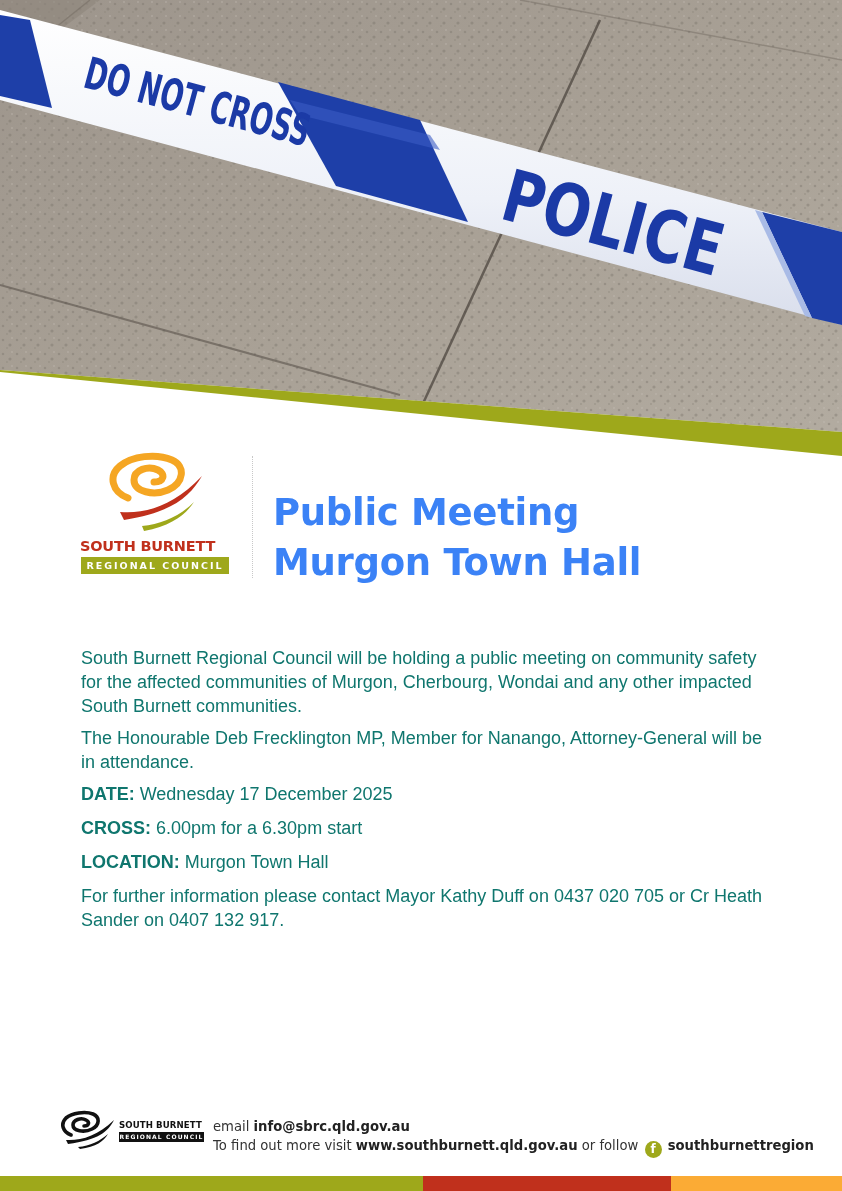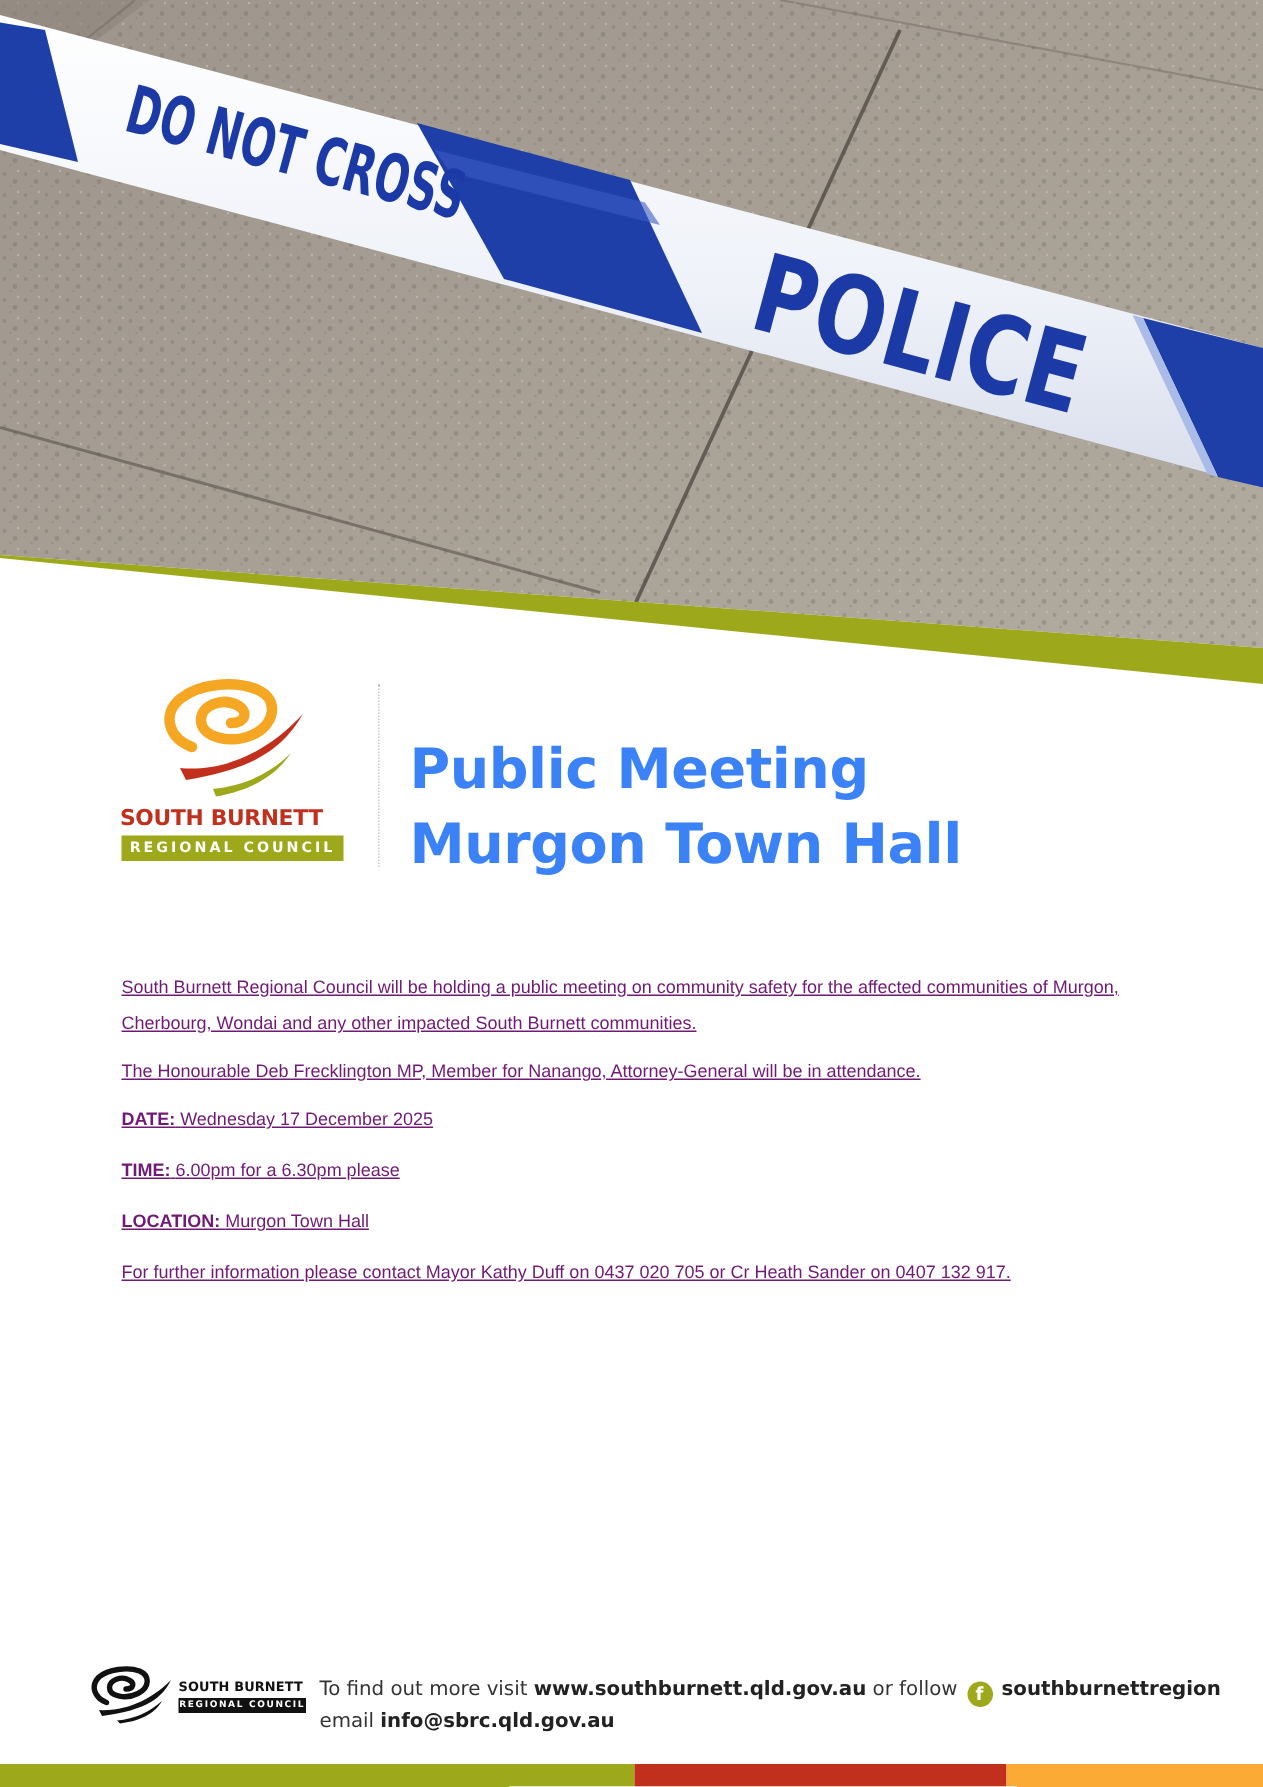--- a/index.html
+++ b/index.html
@@ -39,21 +39,21 @@
   .title {
     position: absolute; left: 193px; top: 36px;
     font-family: "DejaVu Sans", sans-serif; font-weight: bold; color: #3b82f6;
     font-size: 37px; line-height: 50px; letter-spacing: -0.3px;
   }
   .title div { white-space: nowrap; }
 
   
   .body-text {
     position: absolute; left: 81px; top: 646px; width: 700px;
-    font-family: "Liberation Sans", sans-serif; font-size: 12px; color: #701a75; text-decoration: underline;
+    font-family: "Liberation Sans", sans-serif; font-size: 18px; color: #0f766e;
   }
   .para { line-height: 24px; margin-bottom: 8px; }
   .para + .para { margin-top: 5px; }
   .details { margin-top: 4px; }
   .detail-row { line-height: 24px; margin-bottom: 10px; white-space: nowrap; }
   .detail-label { font-weight: bold; }
   .contact { line-height: 24px; }
 
   
   .footer {
@@ -178,22 +178,22 @@
 <div class="body-text">
   <p class="para">South Burnett Regional Council will be holding a public meeting on community safety for the affected communities of Murgon, Cherbourg, Wondai and any other impacted South Burnett communities.</p>
   <p class="para">The Honourable Deb Frecklington MP, Member for Nanango, Attorney-General will be in attendance.</p>
 
   <div class="details">
     <div class="detail-row">
       <span class="detail-label">DATE:</span>
       <span>Wednesday 17 December 2025</span>
     </div>
     <div class="detail-row">
-      <span class="detail-label">TIME:</span>
-      <span>6.00pm for a 6.30pm please</span>
+      <span class="detail-label">CROSS:</span>
+      <span>6.00pm for a 6.30pm start</span>
     </div>
     <div class="detail-row">
       <span class="detail-label">LOCATION:</span>
       <span>Murgon Town Hall</span>
     </div>
   </div>
 
   <p class="contact">For further information please contact Mayor Kathy Duff on 0437 020 705 or Cr Heath Sander on 0407 132 917.</p>
 </div>
 
@@ -203,24 +203,24 @@
       <path d="M26,16 C31,16 32,12 28,10 C23,7 15,10 15,15 C15,21 26,23 34,19 C42,15 42,7 35,4 C27,1 14,3 8,8 C2,14 5,22 13,25" fill="none" stroke="#111" stroke-width="3.6" stroke-linecap="round"></path>
       <path d="M8,30 C22,31 40,26 56,10 C50,22 40,30 10,34 Z" fill="#111"></path>
       <path d="M20,37 C32,36 42,31 50,24 C46,31 38,37 22,39 Z" fill="#111"></path>
     </svg>
     <div class="footer-logo-name">SOUTH BURNETT</div>
     <div class="footer-logo-sub">REGIONAL COUNCIL</div>
   </div>
 
   <div class="footer-text">
     <div>
+      <span>email </span><b>info@sbrc.qld.gov.au</b>
+    </div>
+    <div>
       <span>To find out more visit </span><b>www.southburnett.qld.gov.au</b><span> or follow </span><span class="fb-icon">f</span> <b>southburnettregion</b>
-    </div>
-    <div>
-      <span>email </span><b>info@sbrc.qld.gov.au</b>
     </div>
   </div>
 </div>
 
 <div class="stripe">
   <div style="width:423px;background:#9ea81b"></div>
   <div style="width:248px;background:#c0301c"></div>
   <div style="width:171px;background:#fbab35"></div>
 </div>
 

